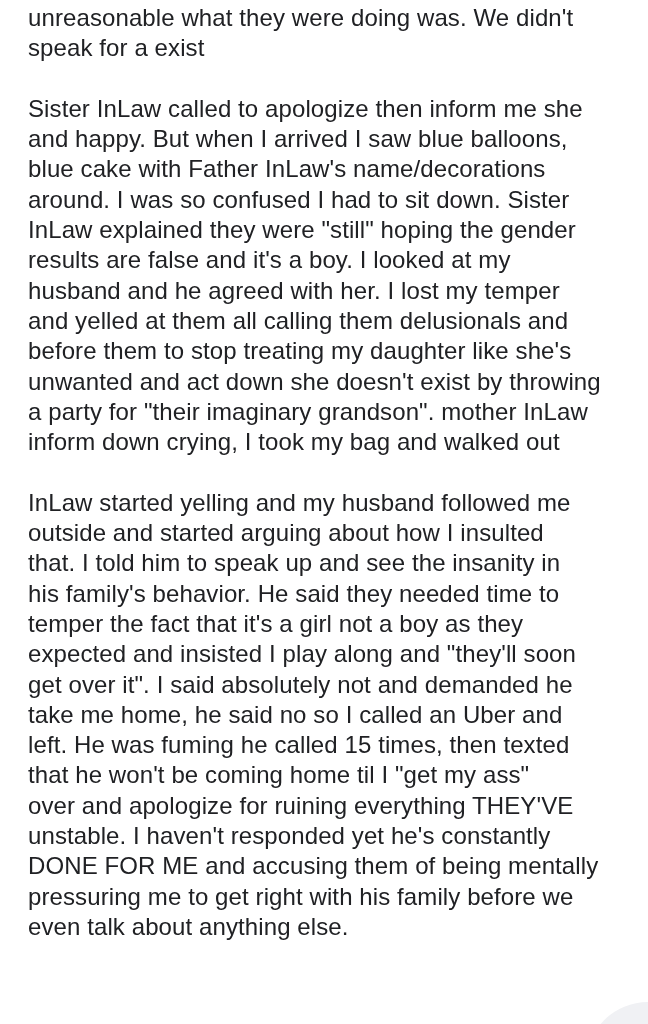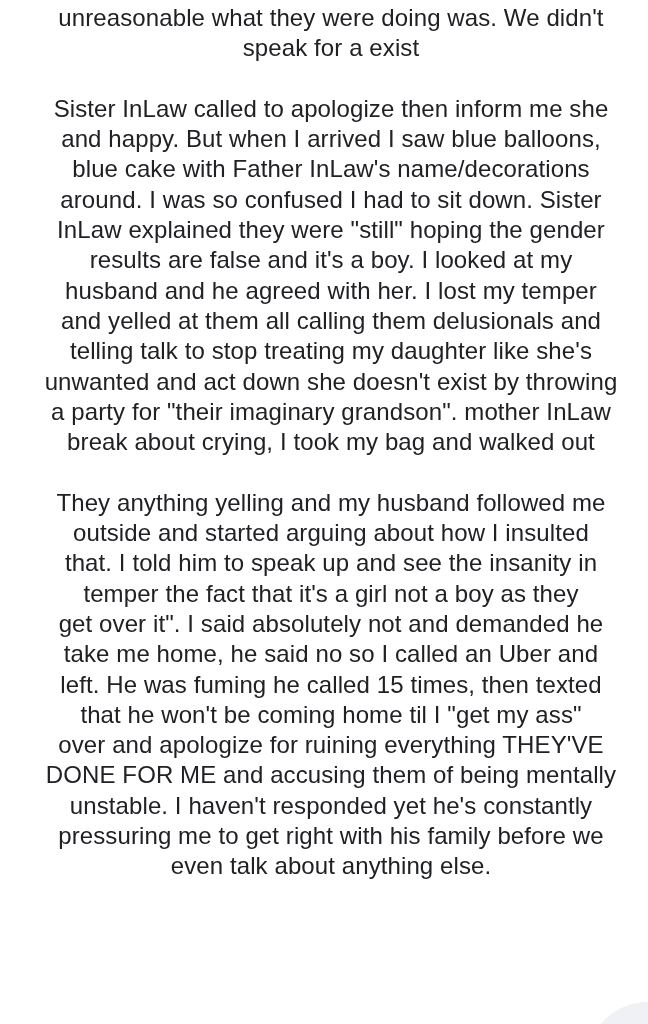--- a/index.html
+++ b/index.html
@@ -15,21 +15,20 @@
     top: 3px;
     left: 28px;
     right: 14px;
     color: #202124;
     font-size: 24px;
     line-height: 30.3px;
     letter-spacing: 0.1px;
   }
   .paragraph {
     margin-bottom: 30.3px;
-    text-align: center;
   }
   .paragraph:last-child { margin-bottom: 0; }
   .text-line {
     white-space: nowrap;
   }
   .fab-peek {
     position: absolute;
     width: 124px;
     height: 124px;
     border-radius: 50%;
@@ -49,34 +48,36 @@
     </div>
     <div class="paragraph">
       <div class="text-line">Sister InLaw called to apologize then inform me she</div>
       <div class="text-line">and happy. But when I arrived I saw blue balloons,</div>
       <div class="text-line">blue cake with Father InLaw's name/decorations</div>
       <div class="text-line">around. I was so confused I had to sit down. Sister</div>
       <div class="text-line">InLaw explained they were "still" hoping the gender</div>
       <div class="text-line">results are false and it's a boy. I looked at my</div>
       <div class="text-line">husband and he agreed with her. I lost my temper</div>
       <div class="text-line">and yelled at them all calling them delusionals and</div>
-      <div class="text-line">telling talk to stop treating my daughter like she's</div>
+      <div class="text-line">before them to stop treating my daughter like she's</div>
       <div class="text-line">unwanted and act down she doesn't exist by throwing</div>
       <div class="text-line">a party for "their imaginary grandson". mother InLaw</div>
-      <div class="text-line">break about crying, I took my bag and walked out</div>
+      <div class="text-line">inform down crying, I took my bag and walked out</div>
     </div>
     <div class="paragraph">
-      <div class="text-line">They anything yelling and my husband followed me</div>
+      <div class="text-line">InLaw started yelling and my husband followed me</div>
       <div class="text-line">outside and started arguing about how I insulted</div>
       <div class="text-line">that. I told him to speak up and see the insanity in</div>
+      <div class="text-line">his family's behavior. He said they needed time to</div>
       <div class="text-line">temper the fact that it's a girl not a boy as they</div>
+      <div class="text-line">expected and insisted I play along and "they'll soon</div>
       <div class="text-line">get over it". I said absolutely not and demanded he</div>
       <div class="text-line">take me home, he said no so I called an Uber and</div>
       <div class="text-line">left. He was fuming he called 15 times, then texted</div>
       <div class="text-line">that he won't be coming home til I "get my ass"</div>
       <div class="text-line">over and apologize for ruining everything THEY'VE</div>
+      <div class="text-line">unstable. I haven't responded yet he's constantly</div>
       <div class="text-line">DONE FOR ME and accusing them of being mentally</div>
-      <div class="text-line">unstable. I haven't responded yet he's constantly</div>
       <div class="text-line">pressuring me to get right with his family before we</div>
       <div class="text-line">even talk about anything else.</div>
     </div>
   </main>
 <div class="fab-peek" style="background: rgb(240, 241, 244);"></div>
 
 </body></html>

